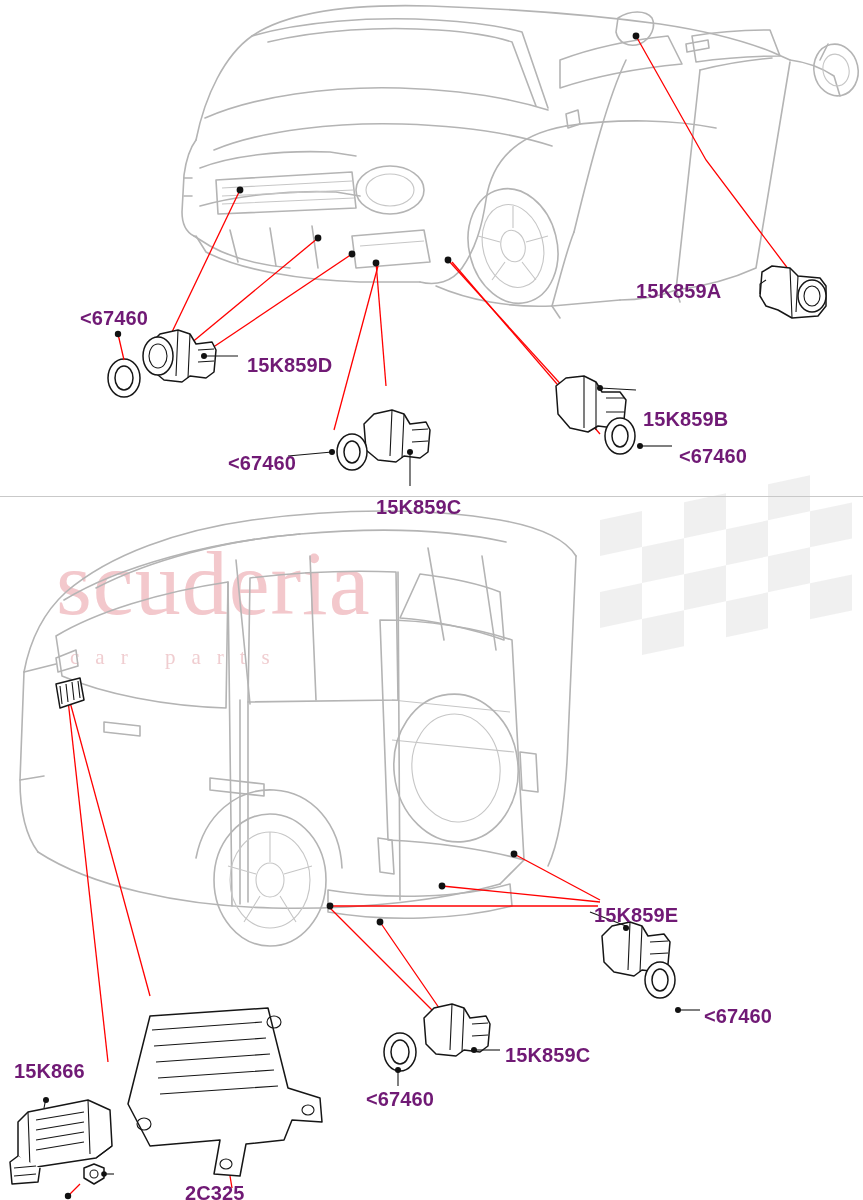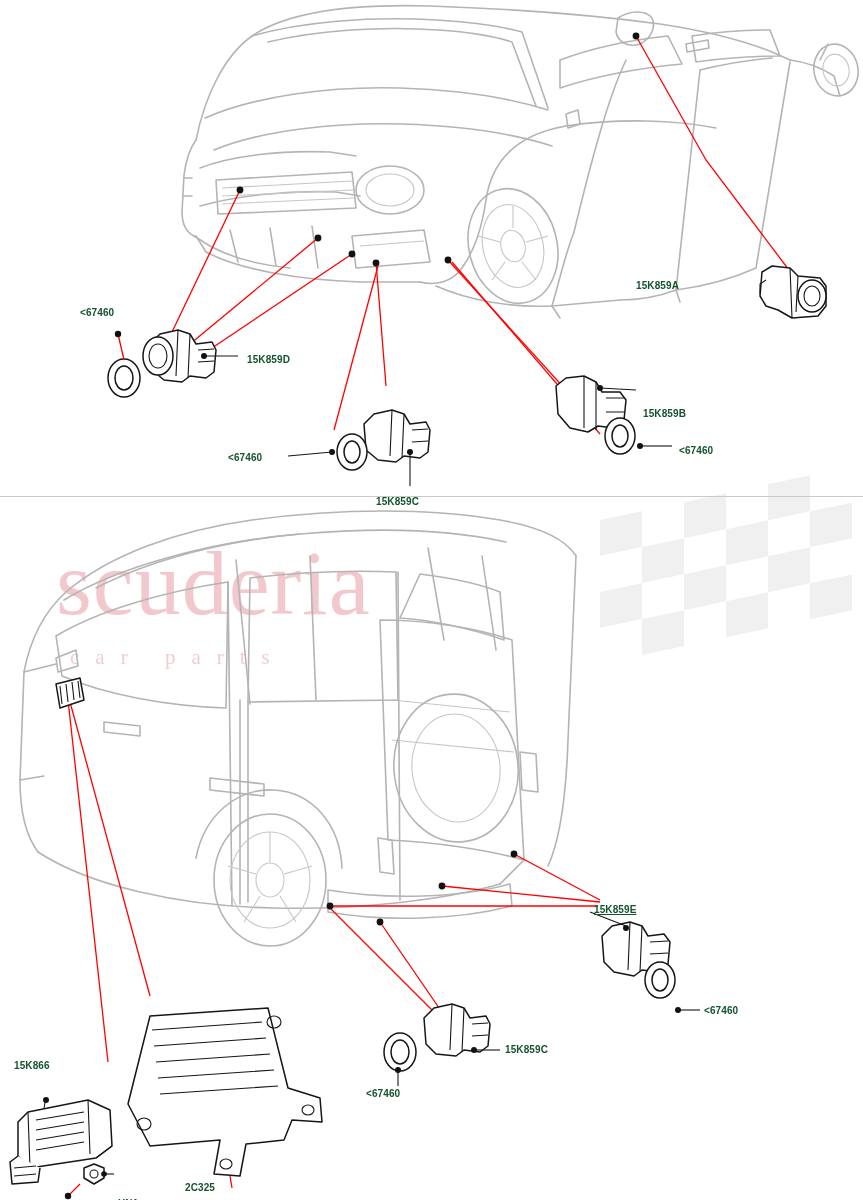--- a/index.html
+++ b/index.html
@@ -5,22 +5,22 @@
   html,body{margin:0;padding:0;}
   body{
     width:863px;height:1200px;background:#ffffff;
     font-family:"Liberation Sans", sans-serif;
     position:relative;overflow:hidden;
   }
   #diagram-root{position:absolute;left:0;top:0;width:863px;height:1200px;}
   svg.layer{position:absolute;left:0;top:0;width:863px;height:1200px;}
   .label{
     position:absolute;
-    color:#14532d;
-    font-size:10px;
+    color:#701a75;
+    font-size:20px;
     font-weight:700;
     white-space:nowrap;
     letter-spacing:0.1px;
   }
   .watermark-text{
     position:absolute;
     left:56px;top:530px;
     font-family:"Liberation Serif", serif;
     font-size:92px;
     color:#f3c8cc;
@@ -338,21 +338,21 @@
   <div class="divider"></div>
 
   <div class="label" style="left:80px;top:307px;">&lt;67460</div>
   <div class="label" style="left:247px;top:354px;">15K859D</div>
   <div class="label" style="left:636px;top:280px;">15K859A</div>
   <div class="label" style="left:643px;top:408px;">15K859B</div>
   <div class="label" style="left:679px;top:445px;">&lt;67460</div>
   <div class="label" style="left:228px;top:452px;">&lt;67460</div>
   <div class="label" style="left:376px;top:496px;">15K859C</div>
 
-  <div class="label" style="left:594px;top:904px;text-decoration:underline;">15K859E</div>
+  <div class="label" style="left:594px;top:904px;">15K859E</div>
   <div class="label" style="left:704px;top:1005px;">&lt;67460</div>
   <div class="label" style="left:505px;top:1044px;">15K859C</div>
   <div class="label" style="left:366px;top:1088px;">&lt;67460</div>
   <div class="label" style="left:14px;top:1060px;">15K866</div>
   <div class="label" style="left:118px;top:1198px;">HN1</div>
   <div class="label" style="left:185px;top:1182px;">2C325</div>
 
 </div>
 
 </body></html>

